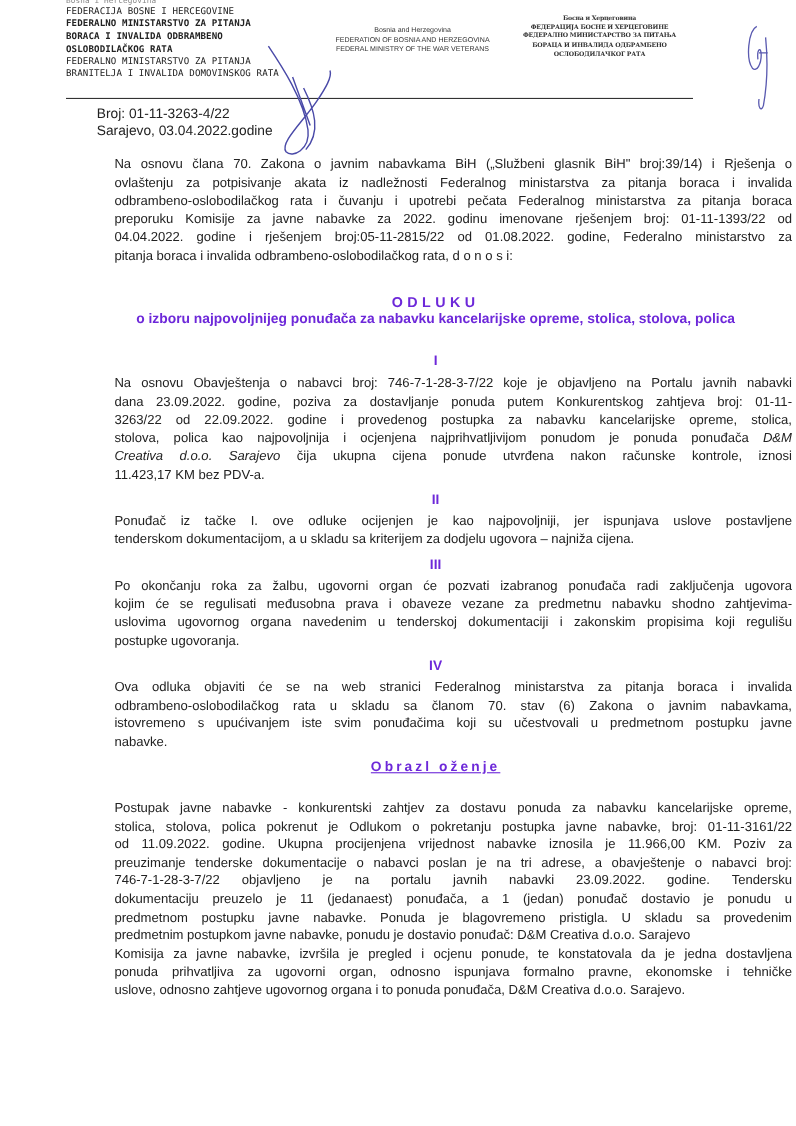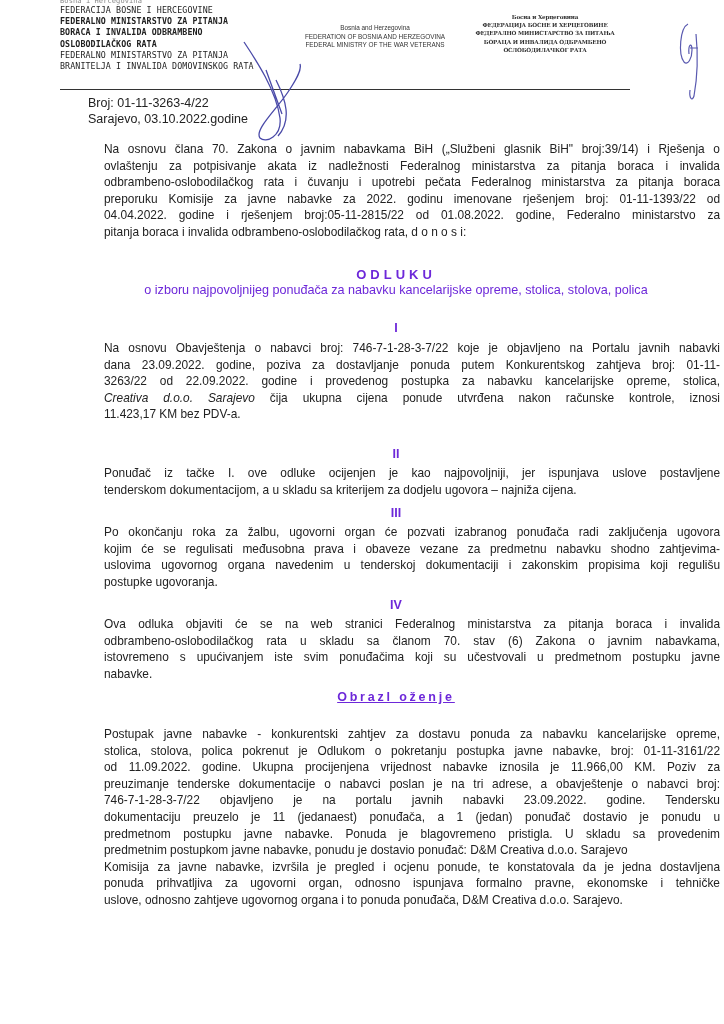--- a/index.html
+++ b/index.html
@@ -10,21 +10,21 @@
   .hdr-left .faint { color:#888; font-size:7px; line-height:7px; margin-top:-2px; }
   .hdr-mid { left:295px; top:24px; width:160px; text-align:center; font-size:6.4px; line-height:8.6px; color:#333; }
   .hdr-right { left:465px; top:13px; width:160px; text-align:center; font-family:"DejaVu Serif", serif; font-size:5.6px; line-height:8.2px; font-weight:bold; color:#333; letter-spacing:-0.2px; }
   .rule { left:60px; top:89px; width:570px; height:1px; background:#333; }
   .meta { left:88px; font-size:12.5px; line-height:19px; color:#222; }
   .para { left:88px; width:616px; font-size:11.9px; line-height:16.6px; text-align:justify; color:#222;margin-left:16px; }
   .para .ln { display:block; text-align:justify; text-align-last:justify; height:16.6px; white-space:nowrap; }
   .para .ln.last { text-align-last:left; }
   .center { left:80px; width:632px; text-align:center; color:#6d28d9; }
   .title { font-weight:bold; font-size:13px; letter-spacing:4px; }
-  .subtitle { font-weight:normal; font-size:12.6px; }
+  .subtitle { font-weight:bold; font-size:12.6px; }
   .secnum { font-size:12.5px; font-weight:bold; }
   .obraz { font-weight:bold; font-size:12.5px; letter-spacing:2.8px;text-decoration:underline; }
   .ital { font-style:italic; }
   svg.sig { position:absolute; }
 </style>
 </head>
 <body>
 
 <div class="abs hdr-left">
   <div class="faint">Bosna i Hercegovina</div>
@@ -54,39 +54,40 @@
 
 <svg class="sig" style="left:676px;top:14px" width="34" height="90" viewBox="0 0 34 90">
   <path d="M12 10 C4 14 2 40 8 48 C12 52 16 44 16 36 C16 28 12 30 13 40 M14 34 L22 34 M20 20 C22 40 22 60 18 82 C16 88 13 84 14 76" fill="none" stroke="#5a5ab0" stroke-width="1.2"></path>
 </svg>
 
 <svg class="sig" style="left:236px;top:40px" width="90" height="110" viewBox="0 0 90 110">
   <path d="M8 2 C20 20 40 50 44 78 C46 96 30 104 24 98 C18 90 40 70 52 52 C60 40 66 30 64 24 M40 40 C50 60 56 80 42 96 M30 30 L46 74" fill="none" stroke="#4a4aa8" stroke-width="1.3"></path>
 </svg>
 
 <div class="abs meta" style="top:94px">Broj: 01-11-3263-4/22</div>
-<div class="abs meta" style="top:110px">Sarajevo, 03.10.2022.godine</div>
+<div class="abs meta" style="top:110px">Sarajevo, 03.04.2022.godine</div>
 
 <div class="abs para" style="top:141px">
   <span class="ln">Na osnovu člana 70. Zakona o javnim nabavkama BiH („Službeni glasnik BiH" broj:39/14) i  Rješenja o</span>
   <span class="ln">ovlaštenju za potpisivanje akata iz nadležnosti Federalnog ministarstva za pitanja boraca i invalida</span>
   <span class="ln">odbrambeno-oslobodilačkog rata i čuvanju i upotrebi pečata Federalnog ministarstva za pitanja boraca</span>
   <span class="ln">preporuku Komisije za javne nabavke za 2022. godinu imenovane rješenjem broj: 01-11-1393/22 od</span>
   <span class="ln">04.04.2022. godine i rješenjem broj:05-11-2815/22 od 01.08.2022. godine, Federalno ministarstvo za</span>
   <span class="ln last">pitanja boraca i invalida odbrambeno-oslobodilačkog rata, d o n o s i:</span>
 </div>
 
 <div class="abs center title" style="top:267px">ODLUKU</div>
 <div class="abs center subtitle" style="top:283px">o izboru najpovoljnijeg ponuđača za nabavku kancelarijske opreme, stolica, stolova, polica</div>
 
 <div class="abs center secnum" style="top:321px">I</div>
 <div class="abs para" style="top:340px">
   <span class="ln">Na osnovu Obavještenja o nabavci broj: 746-7-1-28-3-7/22 koje je objavljeno na Portalu javnih nabavki</span>
   <span class="ln">dana 23.09.2022. godine, poziva za dostavljanje ponuda putem  Konkurentskog zahtjeva broj: 01-11-</span>
   <span class="ln">3263/22 od 22.09.2022. godine i provedenog postupka za nabavku kancelarijske opreme, stolica,</span>
+  <span class="ln"><span>stolova, polica kao najpovoljnija i ocjenjena najprihvatljivijom ponudom je ponuda ponuđača</span> <span class="ital">D&amp;M</span></span>
   <span class="ln"><span class="ital">Creativa d.o.o. Sarajevo</span> <span>čija ukupna cijena ponude utvrđena nakon računske kontrole, iznosi</span></span>
   <span class="ln last">11.423,17 KM bez PDV-a.</span>
 </div>
 
 <div class="abs center secnum" style="top:447px">II</div>
 <div class="abs para" style="top:465px">
   <span class="ln">Ponuđač iz tačke I. ove odluke ocijenjen je kao najpovoljniji, jer ispunjava uslove postavljene</span>
   <span class="ln last">tenderskom dokumentacijom, a u skladu sa kriterijem za dodjelu ugovora – najniža cijena.</span>
 </div>
 

